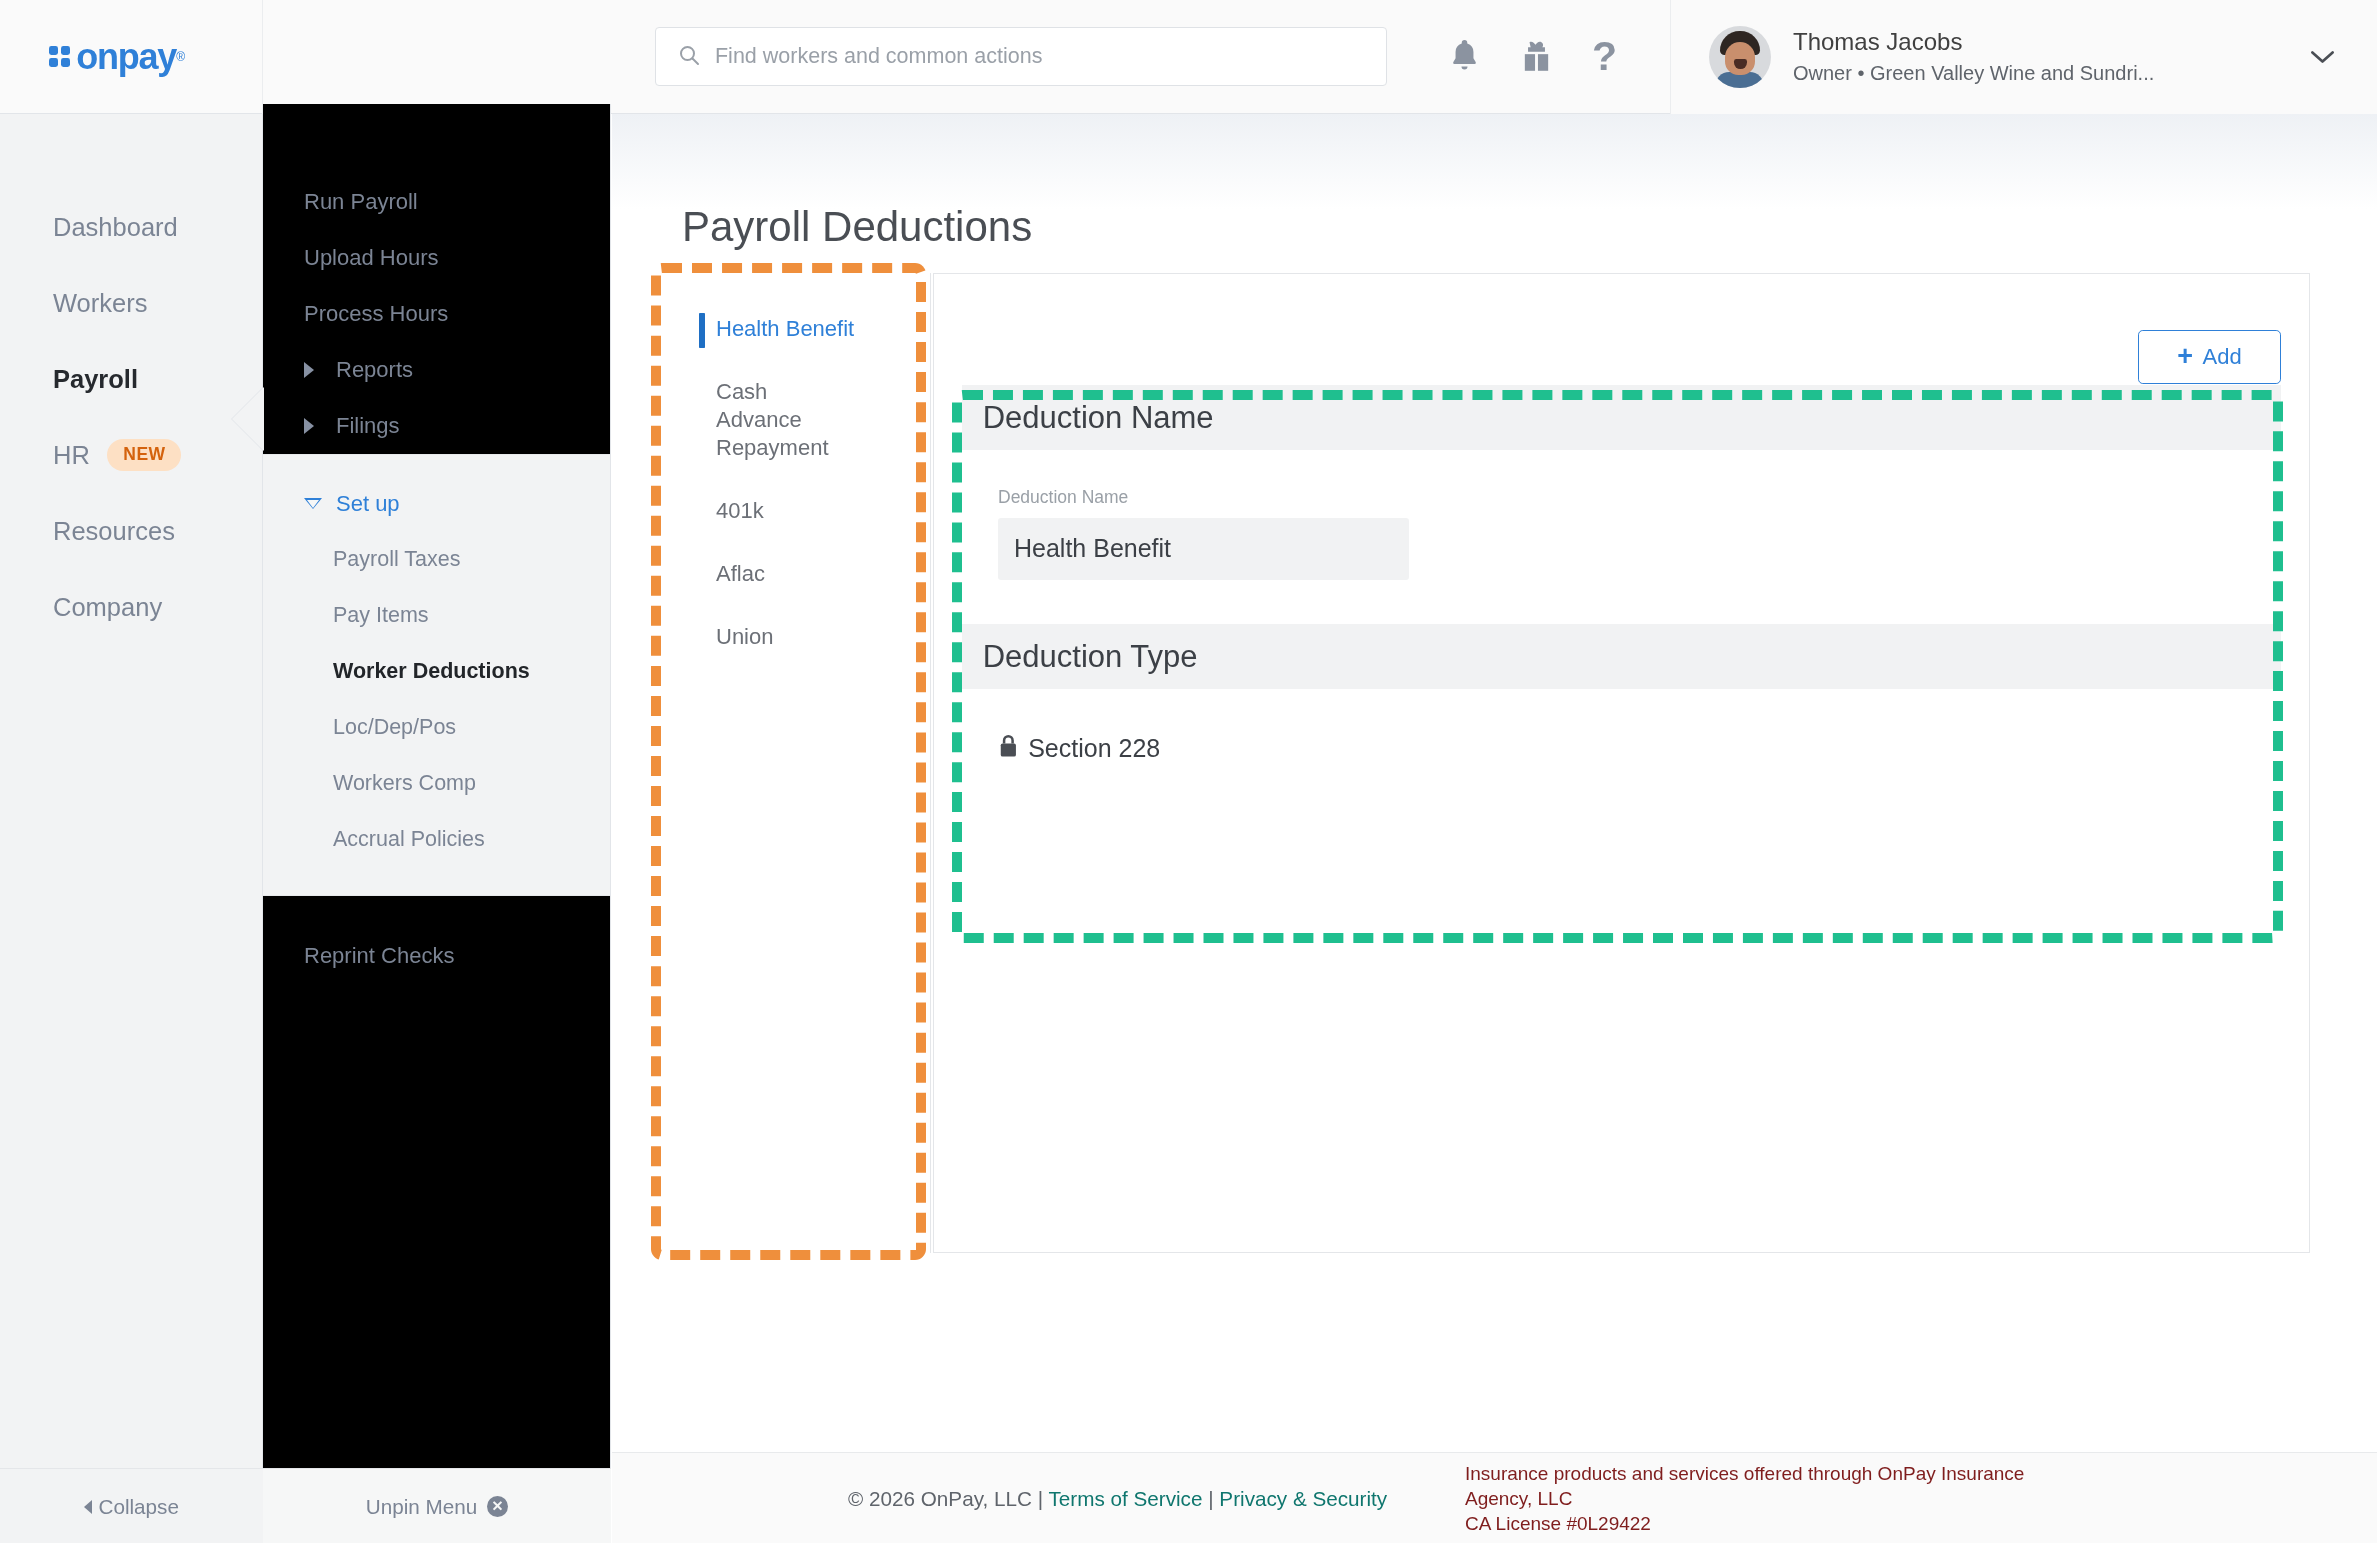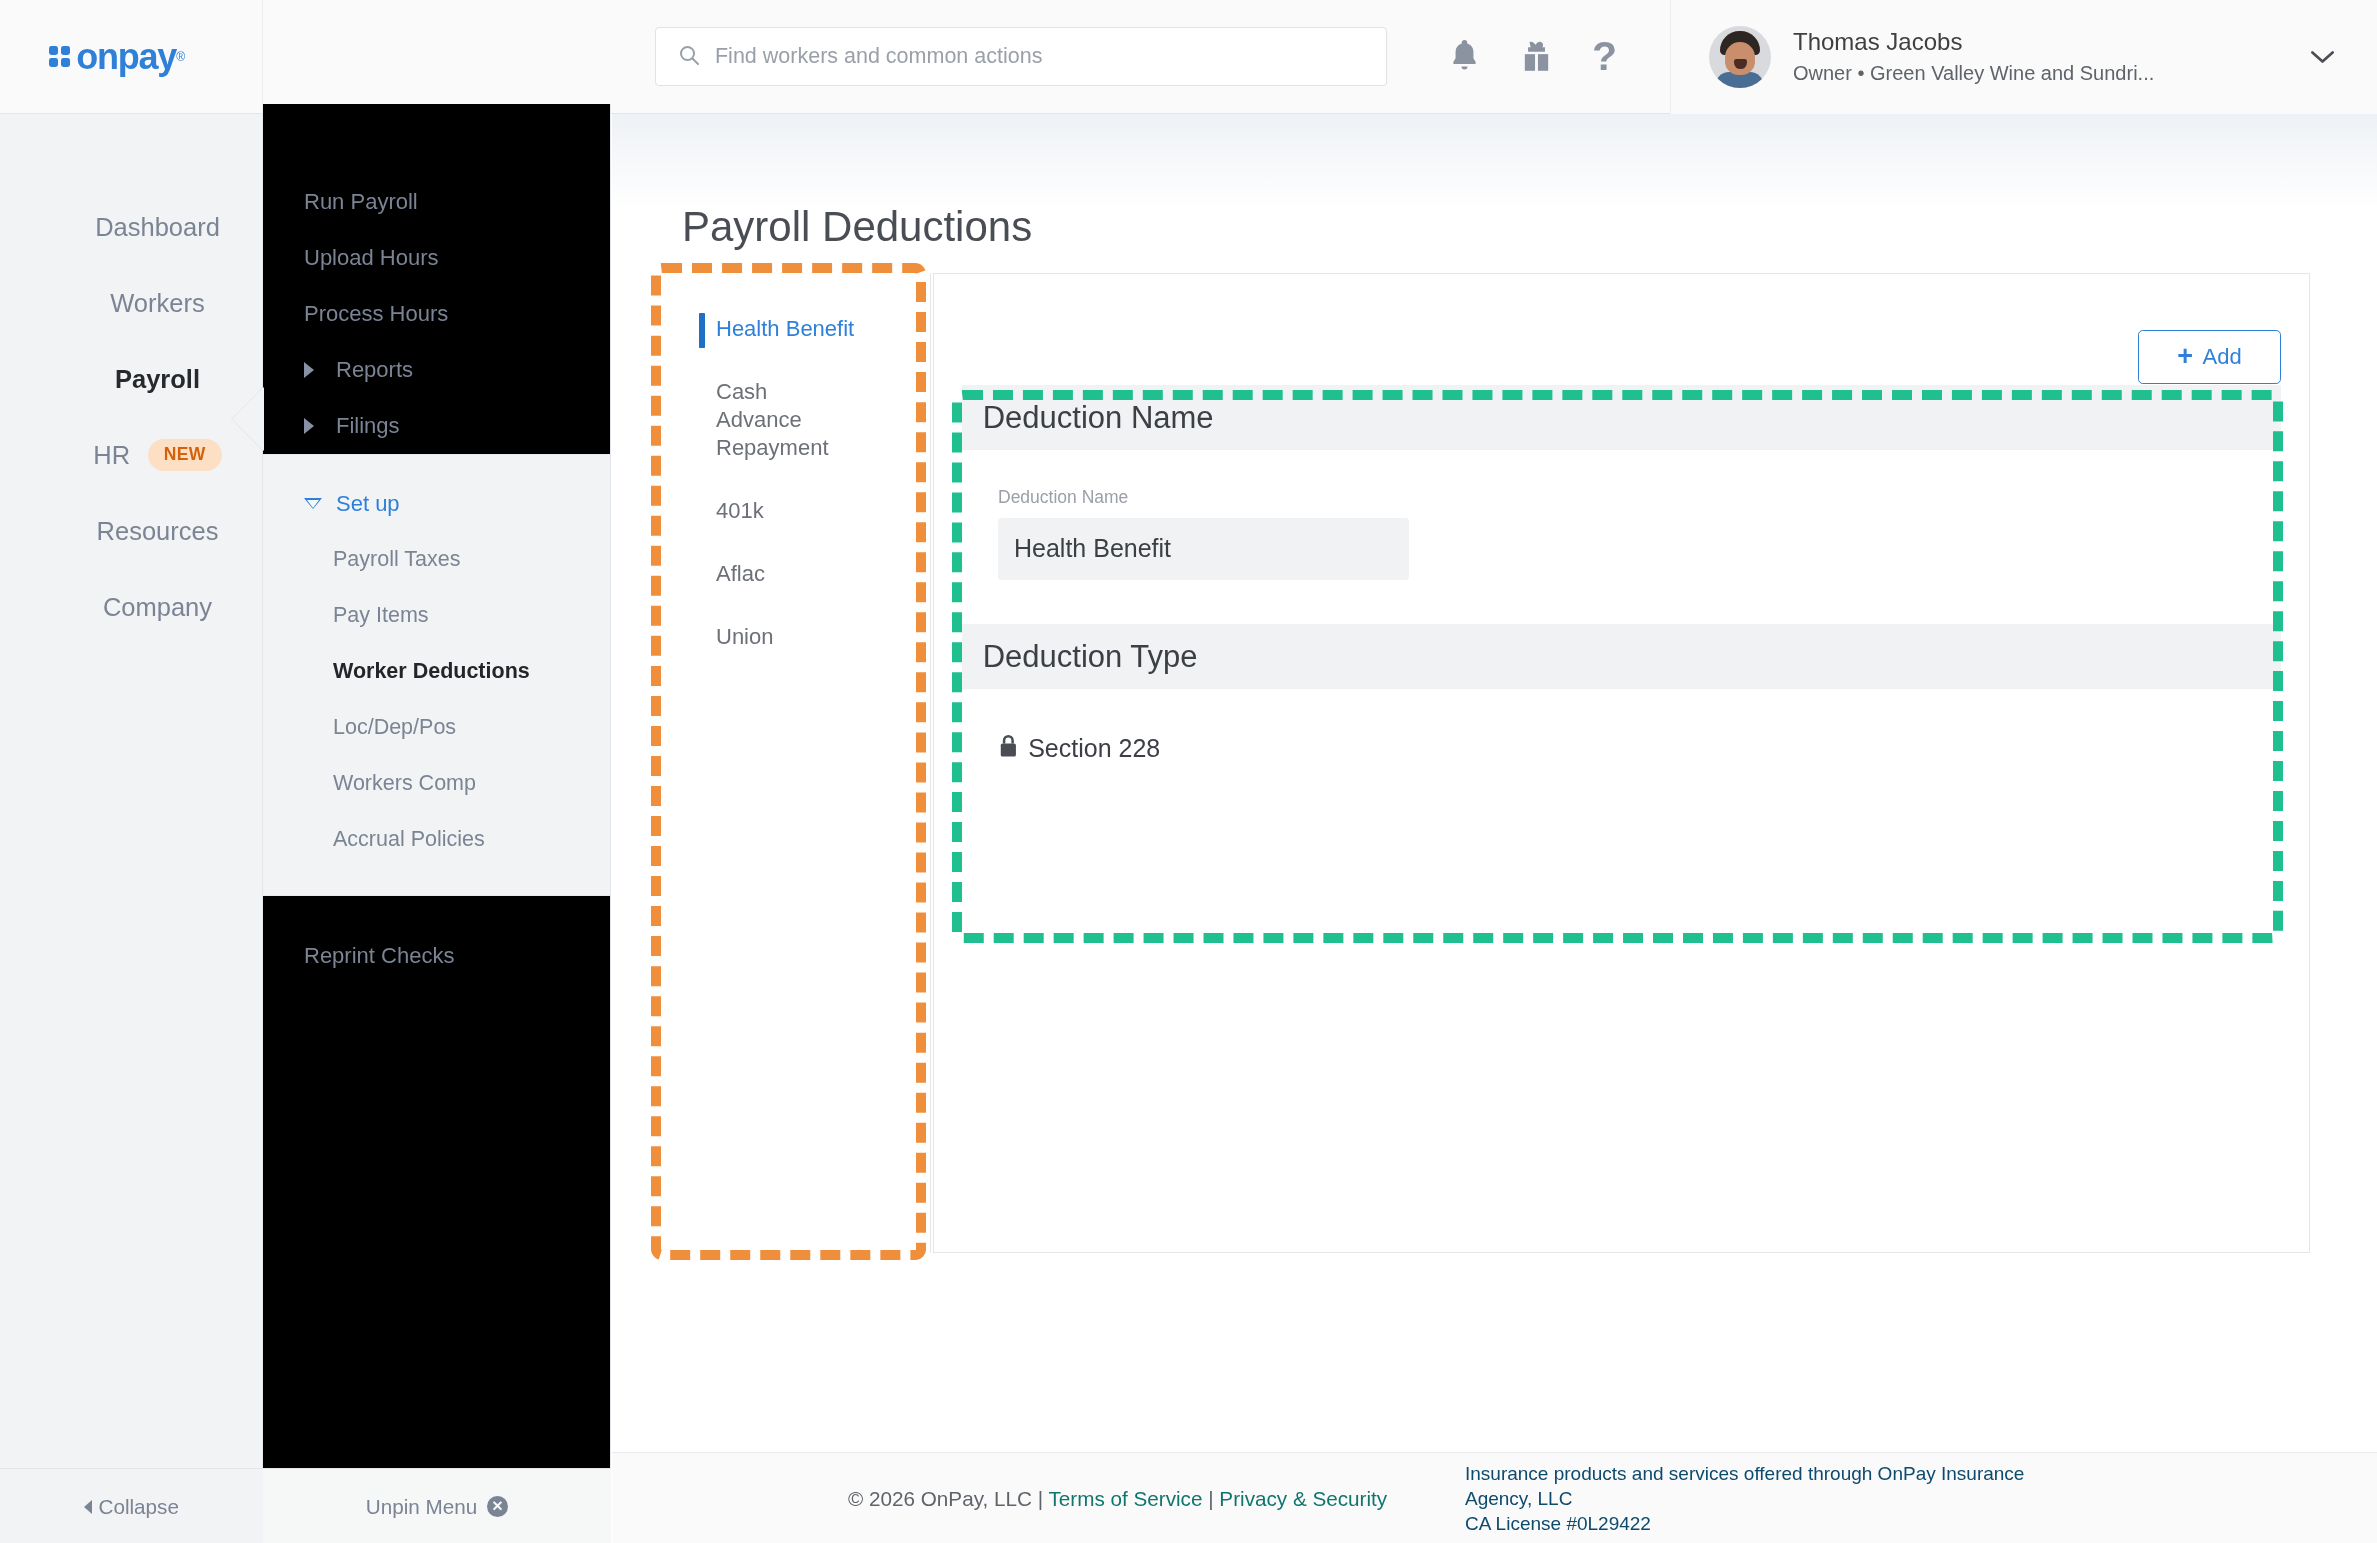--- a/index.html
+++ b/index.html
@@ -82,21 +82,21 @@
   .primary-nav {
     position: absolute; left: 0; top: 114px;
     width: 263px; height: 1430px;
     background: #f2f3f4;
     border-right: 0.8px solid #e2e5e9;
   }
   .pnav-list { padding-top: 75px; }
   .pnav-item {
     font-size: 25.5px; color: #7b8494;
     padding: 0 0 0 53px; height: 76px; display: flex; align-items: center;
-    cursor: pointer; position: relative; justify-content: center;
+    cursor: pointer; position: relative;
   }
   .pnav-item.active { color: #26292e; font-weight: 700; }
   .badge-new {
     margin-left: 17.5px; background: #fde0c4; color: #d4620d;
     font-size: 17.5px; font-weight: 700; border-radius: 17.5px;
     padding: 5.6px 16px 6.4px; letter-spacing: 0.4px;
   }
   .nav-notch {
     position: absolute; left: 232px; top: 273px;
     width: 0; height: 0;
@@ -253,21 +253,21 @@
     border-top: 0.8px solid #e8eaec;
     display: flex; align-items: center;
   }
   .footer-left {
     position: absolute; left: 236px; top: 50%; transform: translateY(-50%);
     font-size: 20.7px; color: #5f646b; white-space: nowrap;
   }
   .footer-left a { color: #0f766e; text-decoration: none; }
   .footer-right {
     position: absolute; left: 853px; top: 50%; transform: translateY(-50%);
-    font-size: 19px; color: #0c4a6e; line-height: 1.32;
+    font-size: 19px; color: #7f1d1d; line-height: 1.32;
   }
 
   
   .anno { position: absolute; pointer-events: none; z-index: 20; border-radius: 11px; }
   .anno-orange {
     left: 651px; top: 263px; width: 275px; height: 997px;
     border: 10.3px dashed #ef8f3c;
   }
   .anno-green {
     left: 952px; top: 390px; width: 1331px; height: 553px;

